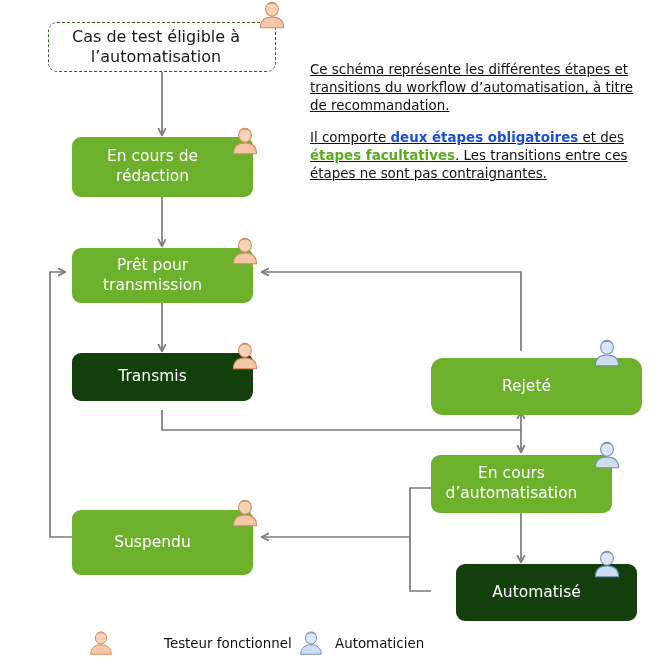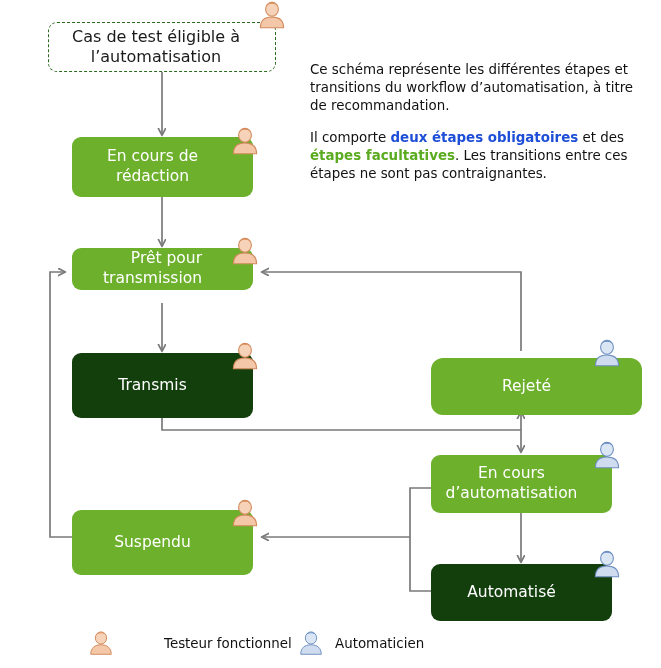--- a/index.html
+++ b/index.html
@@ -78,20 +78,21 @@
   
   #description {
     position: absolute;
     left: 310px;
     top: 61px;
     width: 330px;
     z-index: 2;
     font-size: 13.4px;
     line-height: 1.36;
     color: #111111;
+    text-decoration: underline;
   }
   #description p {
     margin: 0;
   }
   #description .para-gap {
     height: 13px;
   }
   .em-mandatory {
     color: #1d4ed8;
     font-weight: bold;
@@ -186,31 +187,31 @@
   <div class="node node-optional" style="left:72px; top:137px; width:181px; height:60px;">
     <span class="node-label">En cours de
 rédaction</span>
   </div>
   <svg class="role-badge" style="left:228px; top:124px;" viewBox="0 0 34 34" xmlns="http://www.w3.org/2000/svg">
     <ellipse cx="17" cy="11.3" rx="6.4" ry="6.9" fill="#f6d2b8" stroke="#d28a5c" stroke-width="1.1"></ellipse>
     <path d="M10.6,9.6 C10.6,4.6 23.4,4.6 23.4,9.6 C23.4,7.4 20.9,5.1 17,5.1 C13.1,5.1 10.6,7.4 10.6,9.6 Z" fill="#d98b53"></path>
     <path d="M5.4,29.8 C5.4,22.6 9.9,19.0 17,19.0 C24.1,19.0 28.6,22.6 28.6,29.8 Z" fill="#f3c7a8" stroke="#d28a5c" stroke-width="1.1"></path>
   </svg>
 
-  <div class="node node-optional" style="left:72px; top:248px; width:181px; height:42px;text-align:right;">
+  <div class="node node-optional" style="left:72px; top:248px; width:181px; height:55px;">
     <span class="node-label">Prêt pour
 transmission</span>
   </div>
   <svg class="role-badge" style="left:228px; top:234px;" viewBox="0 0 34 34" xmlns="http://www.w3.org/2000/svg">
     <ellipse cx="17" cy="11.3" rx="6.4" ry="6.9" fill="#f6d2b8" stroke="#d28a5c" stroke-width="1.1"></ellipse>
     <path d="M10.6,9.6 C10.6,4.6 23.4,4.6 23.4,9.6 C23.4,7.4 20.9,5.1 17,5.1 C13.1,5.1 10.6,7.4 10.6,9.6 Z" fill="#d98b53"></path>
     <path d="M5.4,29.8 C5.4,22.6 9.9,19.0 17,19.0 C24.1,19.0 28.6,22.6 28.6,29.8 Z" fill="#f3c7a8" stroke="#d28a5c" stroke-width="1.1"></path>
   </svg>
 
-  <div class="node node-mandatory" style="left:72px; top:353px; width:181px; height:65px;align-items:center;">
+  <div class="node node-mandatory" style="left:72px; top:353px; width:181px; height:48px;align-items:center;">
     <span class="node-label">Transmis</span>
   </div>
   <svg class="role-badge" style="left:228px; top:339px;" viewBox="0 0 34 34" xmlns="http://www.w3.org/2000/svg">
     <ellipse cx="17" cy="11.3" rx="6.4" ry="6.9" fill="#f6d2b8" stroke="#d28a5c" stroke-width="1.1"></ellipse>
     <path d="M10.6,9.6 C10.6,4.6 23.4,4.6 23.4,9.6 C23.4,7.4 20.9,5.1 17,5.1 C13.1,5.1 10.6,7.4 10.6,9.6 Z" fill="#d98b53"></path>
     <path d="M5.4,29.8 C5.4,22.6 9.9,19.0 17,19.0 C24.1,19.0 28.6,22.6 28.6,29.8 Z" fill="#f3c7a8" stroke="#d28a5c" stroke-width="1.1"></path>
   </svg>
 
   <div class="node node-optional" style="left:431px; top:358px; width:211px; height:57px;border-radius:12px;">
     <span class="node-label">Rejeté</span>
@@ -233,21 +234,21 @@
 
   <div class="node node-optional" style="left:72px; top:510px; width:181px; height:65px;">
     <span class="node-label">Suspendu</span>
   </div>
   <svg class="role-badge" style="left:228px; top:496px;" viewBox="0 0 34 34" xmlns="http://www.w3.org/2000/svg">
     <ellipse cx="17" cy="11.3" rx="6.4" ry="6.9" fill="#f6d2b8" stroke="#d28a5c" stroke-width="1.1"></ellipse>
     <path d="M10.6,9.6 C10.6,4.6 23.4,4.6 23.4,9.6 C23.4,7.4 20.9,5.1 17,5.1 C13.1,5.1 10.6,7.4 10.6,9.6 Z" fill="#d98b53"></path>
     <path d="M5.4,29.8 C5.4,22.6 9.9,19.0 17,19.0 C24.1,19.0 28.6,22.6 28.6,29.8 Z" fill="#f3c7a8" stroke="#d28a5c" stroke-width="1.1"></path>
   </svg>
 
-  <div class="node node-mandatory" style="left:431px; top:564px; width:181px; height:57px;">
+  <div class="node node-mandatory" style="left:456px; top:564px; width:181px; height:57px;">
     <span class="node-label">Automatisé</span>
   </div>
   <svg class="role-badge" style="left:590px; top:547px;" viewBox="0 0 34 34" xmlns="http://www.w3.org/2000/svg">
     <ellipse cx="17" cy="11.3" rx="6.4" ry="6.9" fill="#dbe6f5" stroke="#6f8fc0" stroke-width="1.1"></ellipse>
     <path d="M10.6,9.6 C10.6,4.6 23.4,4.6 23.4,9.6 C23.4,7.4 20.9,5.1 17,5.1 C13.1,5.1 10.6,7.4 10.6,9.6 Z" fill="#5d86c4"></path>
     <path d="M5.4,29.8 C5.4,22.6 9.9,19.0 17,19.0 C24.1,19.0 28.6,22.6 28.6,29.8 Z" fill="#cfdcef" stroke="#6f8fc0" stroke-width="1.1"></path>
   </svg>
 
   <div id="description">
     <p>Ce schéma représente les différentes étapes et transitions du workflow d’automatisation, à titre de recommandation.</p>

